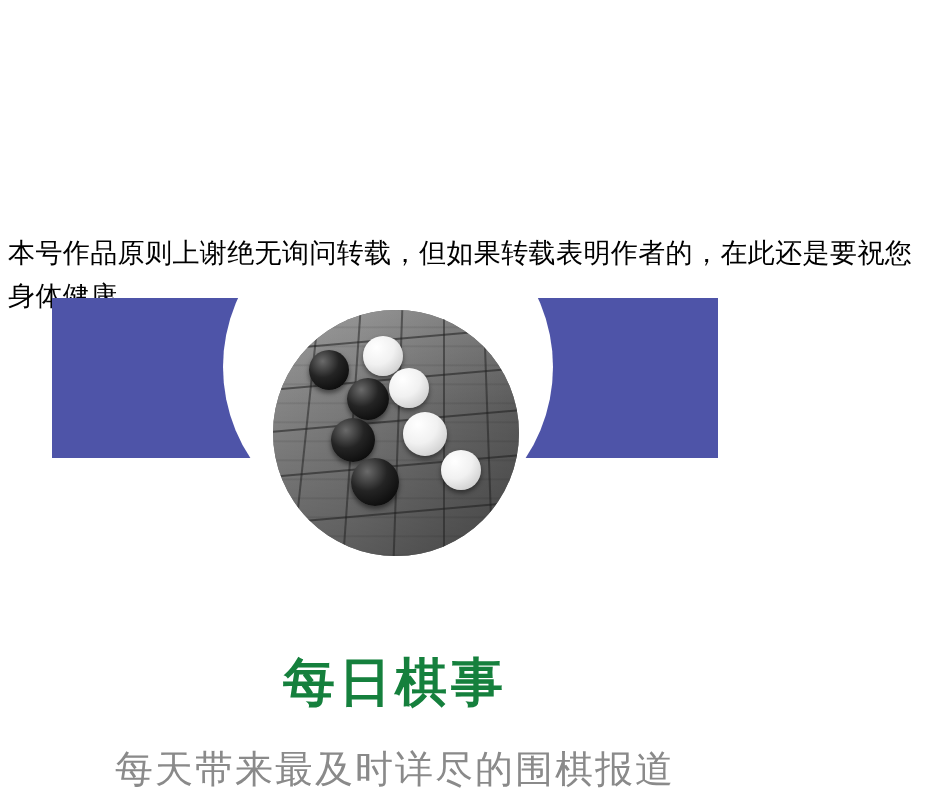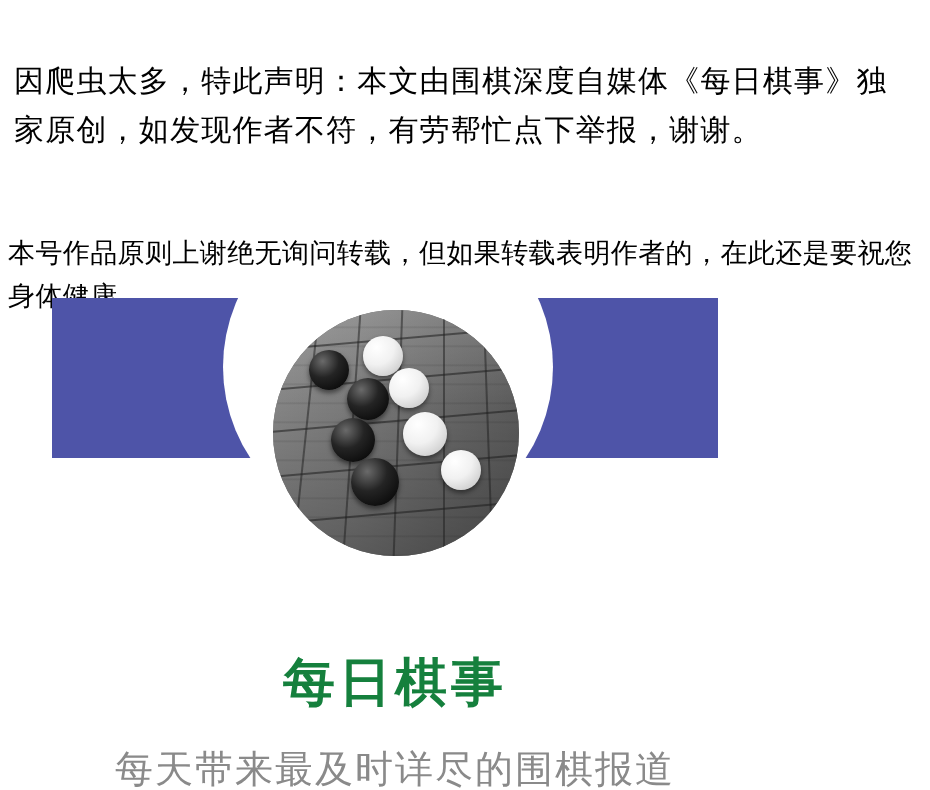--- a/index.html
+++ b/index.html
@@ -155,21 +155,20 @@
     font-size: 38px;
     letter-spacing: 2px;
     color: #8a8a8a;
   }
 </style>
 </head>
 <body>
 
 <div class="page">
 
-  <p class="declaration">因爬虫太多，特此声明：本文由围棋深度自媒体《每日棋事》独家原创，如发现作者不符，有劳帮忙点下举报，谢谢。</p>
 
   <p class="notice">本号作品原则上谢绝无询问转载，但如果转载表明作者的，在此还是要祝您身体健康。</p>
 
   <div class="card">
     <div class="card-bg"></div>
     <div class="card-notch"></div>
   </div>
 
   <div class="board-circle">
     <div class="board-img">

